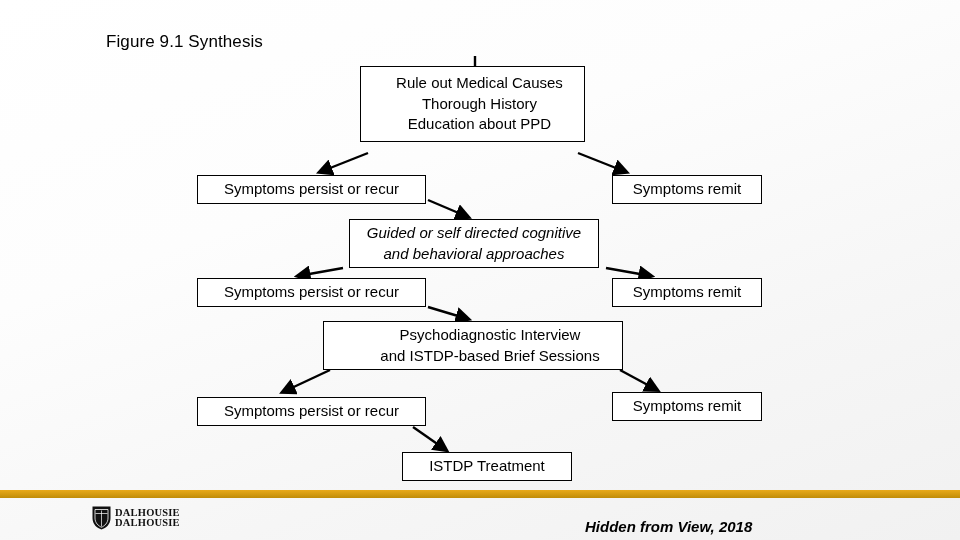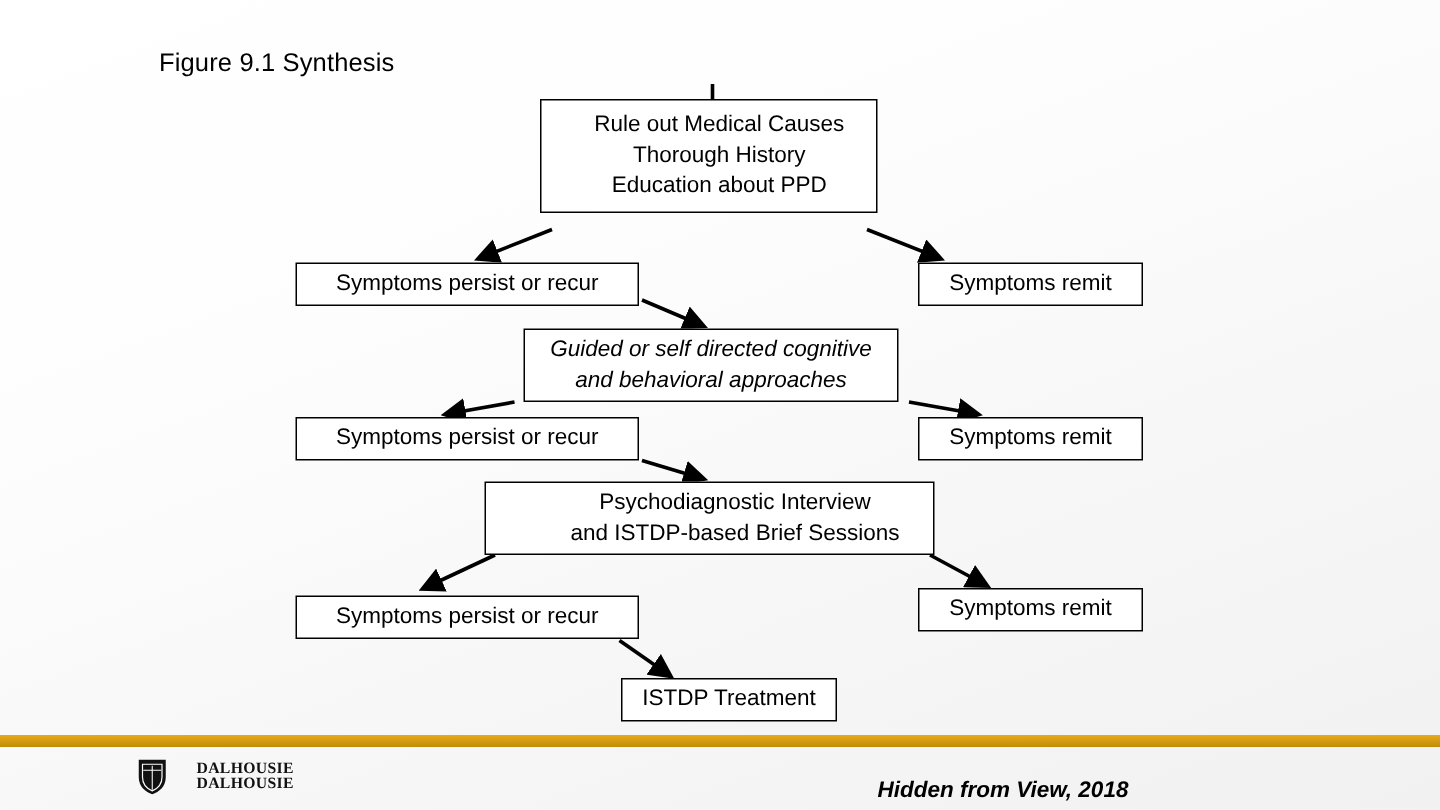--- a/index.html
+++ b/index.html
@@ -66,21 +66,21 @@
     width: 960px;
     height: 8px;
     background: linear-gradient(to bottom, #e8a91b 0%, #d39a10 55%, #c08c08 100%);
   }
   .logo {
     position: absolute;
     left: 92px;
     top: 506px;
     display: flex;
     align-items: center;
-    gap: 20px;
+    gap: 4px;
   }
   .logo-shield {
     width: 19px;
     height: 24px;
     flex: 0 0 auto;
   }
   .logo-words {
     display: flex;
     flex-direction: column;
     line-height: 10.5px;
@@ -156,21 +156,21 @@
 
   <div class="node" style="left:612px; top:278px; width:150px; height:29px;">Symptoms remit</div>
 
   <div class="node" style="left:323px; top:321px; width:300px; height:49px;padding-left:40px;">Psychodiagnostic Interview
 and ISTDP-based Brief Sessions</div>
 
   <div class="node" style="left:197px; top:397px; width:229px; height:29px;">Symptoms persist or recur</div>
 
   <div class="node" style="left:612px; top:392px; width:150px; height:29px;">Symptoms remit</div>
 
-  <div class="node" style="left:402px; top:452px; width:144px; height:29px;margin-left:12px;">ISTDP Treatment</div>
+  <div class="node" style="left:402px; top:452px; width:170px; height:29px;">ISTDP Treatment</div>
 
   <div class="gold-bar"></div>
 
   <div class="logo">
     <svg class="logo-shield" viewBox="0 0 38 48">
       <path d="M1,1 H37 V24 C37,37 28,44 19,47 C10,44 1,37 1,24 Z" fill="#111"></path>
       <path d="M6,7 H32 V24 C32,34 25,40 19,42.5 C13,40 6,34 6,24 Z" fill="none" stroke="#fff" stroke-width="1.6"></path>
       <path d="M19,9 V41" stroke="#fff" stroke-width="1.4"></path>
       <path d="M7,15 H31" stroke="#fff" stroke-width="1.4"></path>
     </svg>

